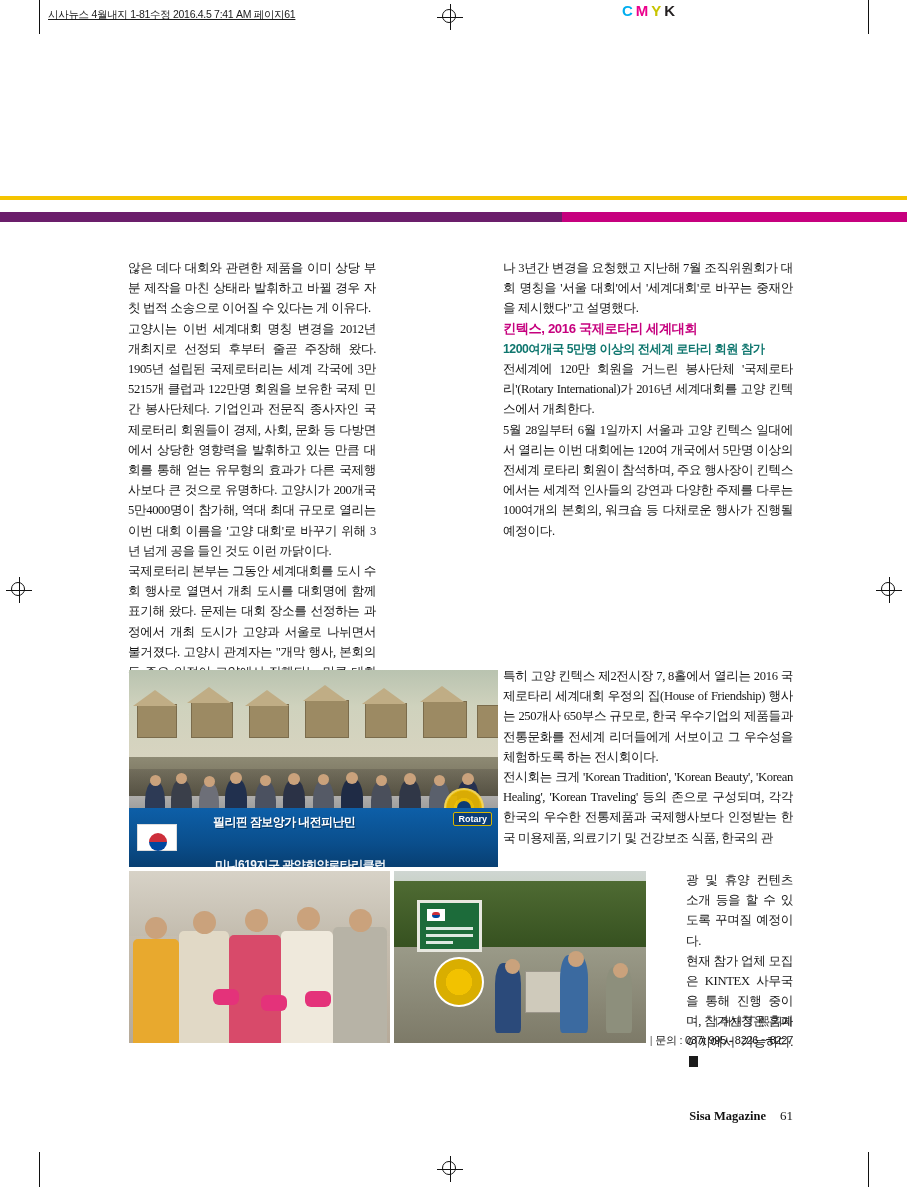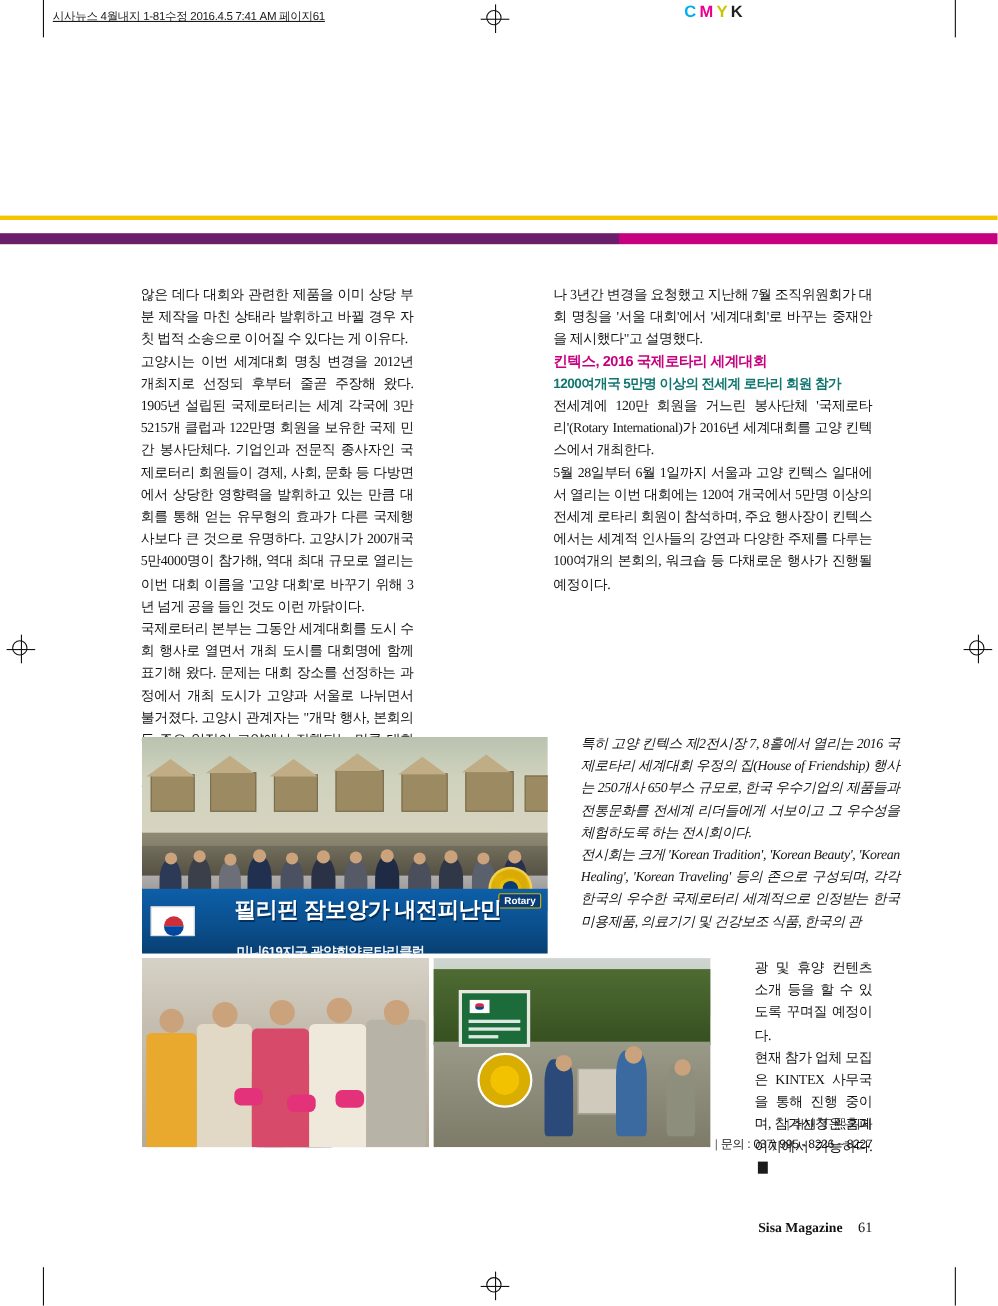--- a/index.html
+++ b/index.html
@@ -98,21 +98,21 @@
     text-align: justify;
     color: #141414;
   }
   .col p { margin: 0; text-indent: 0; }
   .col p + p { margin-top: 0px; }
 
   .col-left  { left: 128px; top: 258px; width: 248px; }
   .col-right { left: 503px; top: 258px; width: 290px; }
 
   .col-right-lower {
-    left: 528px; top: 666px; width: 290px; font-style: italic;
+    left: 503px; top: 666px; width: 290px;
   }
   .col-right-narrow {
     left: 686px; top: 870px; width: 107px;
   }
 
   .heading-color {
     color: #C6007E;
     font-family: "Liberation Sans", sans-serif;
     font-weight: bold;
     font-size: 13.2px;
@@ -179,21 +179,21 @@
   }
   .ph1-banner {
     position: absolute; left: 0; bottom: 0; width: 100%; height: 30%;
     background: linear-gradient(to bottom, #0d5fa8 0%, #0a4e8c 60%, #083f72 100%);
   }
   .ph1-banner-line1 {
     position: absolute;
     left: 84px; top: 6px;
     font-family: "Liberation Sans", sans-serif;
     font-weight: bold;
-    font-size: 20px;
+    font-size: 12px;
     color: #ffffff;
     letter-spacing: -0.6px;
     text-shadow: 1px 1px 0 #00315f;
     white-space: nowrap;
   }
   .ph1-banner-line2 {
     position: absolute;
     left: 52px; top: 22px;
     font-family: "Liberation Sans", sans-serif;
     font-weight: bold;
@@ -397,21 +397,21 @@
 <div class="col col-right">
   <p>나 3년간 변경을 요청했고 지난해 7월 조직위원회가 대회 명칭을 '서울 대회'에서 '세계대회'로 바꾸는 중재안을 제시했다"고 설명했다.</p>
   <p class="heading-color">킨텍스, 2016 국제로타리 세계대회</p>
   <p class="heading-sub">1200여개국 5만명 이상의 전세계 로타리 회원 참가</p>
   <p>전세계에 120만 회원을 거느린 봉사단체 '국제로타리'(Rotary International)가 2016년 세계대회를 고양 킨텍스에서 개최한다.</p>
   <p>5월 28일부터 6월 1일까지 서울과 고양 킨텍스 일대에서 열리는 이번 대회에는 120여 개국에서 5만명 이상의 전세계 로타리 회원이 참석하며, 주요 행사장이 킨텍스에서는 세계적 인사들의 강연과 다양한 주제를 다루는 100여개의 본회의, 워크숍 등 다채로운 행사가 진행될 예정이다.</p>
 </div>
 
 <div class="col col-right-lower">
   <p>특히 고양 킨텍스 제2전시장 7, 8홀에서 열리는 2016 국제로타리 세계대회 우정의 집(House of Friendship) 행사는 250개사 650부스 규모로, 한국 우수기업의 제품들과 전통문화를 전세계 리더들에게 서보이고 그 우수성을 체험하도록 하는 전시회이다.</p>
-  <p>전시회는 크게 'Korean Tradition', 'Korean Beauty', 'Korean Healing', 'Korean Traveling' 등의 존으로 구성되며, 각각 한국의 우수한 국제로터리 세계적으로 인정받는 한국 미용제품, 의료기기 및 건강보조 식품, 한국의 관</p>
+  <p>전시회는 크게 'Korean Tradition', 'Korean Beauty', 'Korean Healing', 'Korean Traveling' 등의 존으로 구성되며, 각각 한국의 우수한 전통제품과 국제행사보다 인정받는 한국 미용제품, 의료기기 및 건강보조 식품, 한국의 관</p>
 </div>
 
 <div class="col col-right-narrow">
   <p>광 및 휴양 컨텐츠 소개 등을 할 수 있도록 꾸며질 예정이다.</p>
   <p><span>현재 참가 업체 모집은 KINTEX 사무국을 통해 진행 중이며, 참가신청은 홈페이지에서 가능하다.</span><span class="endmark"></span></p>
 </div>
 
 <div class="photo photo-main">
   <div class="ph1-sky"></div>
   <div class="ph1-houses">

